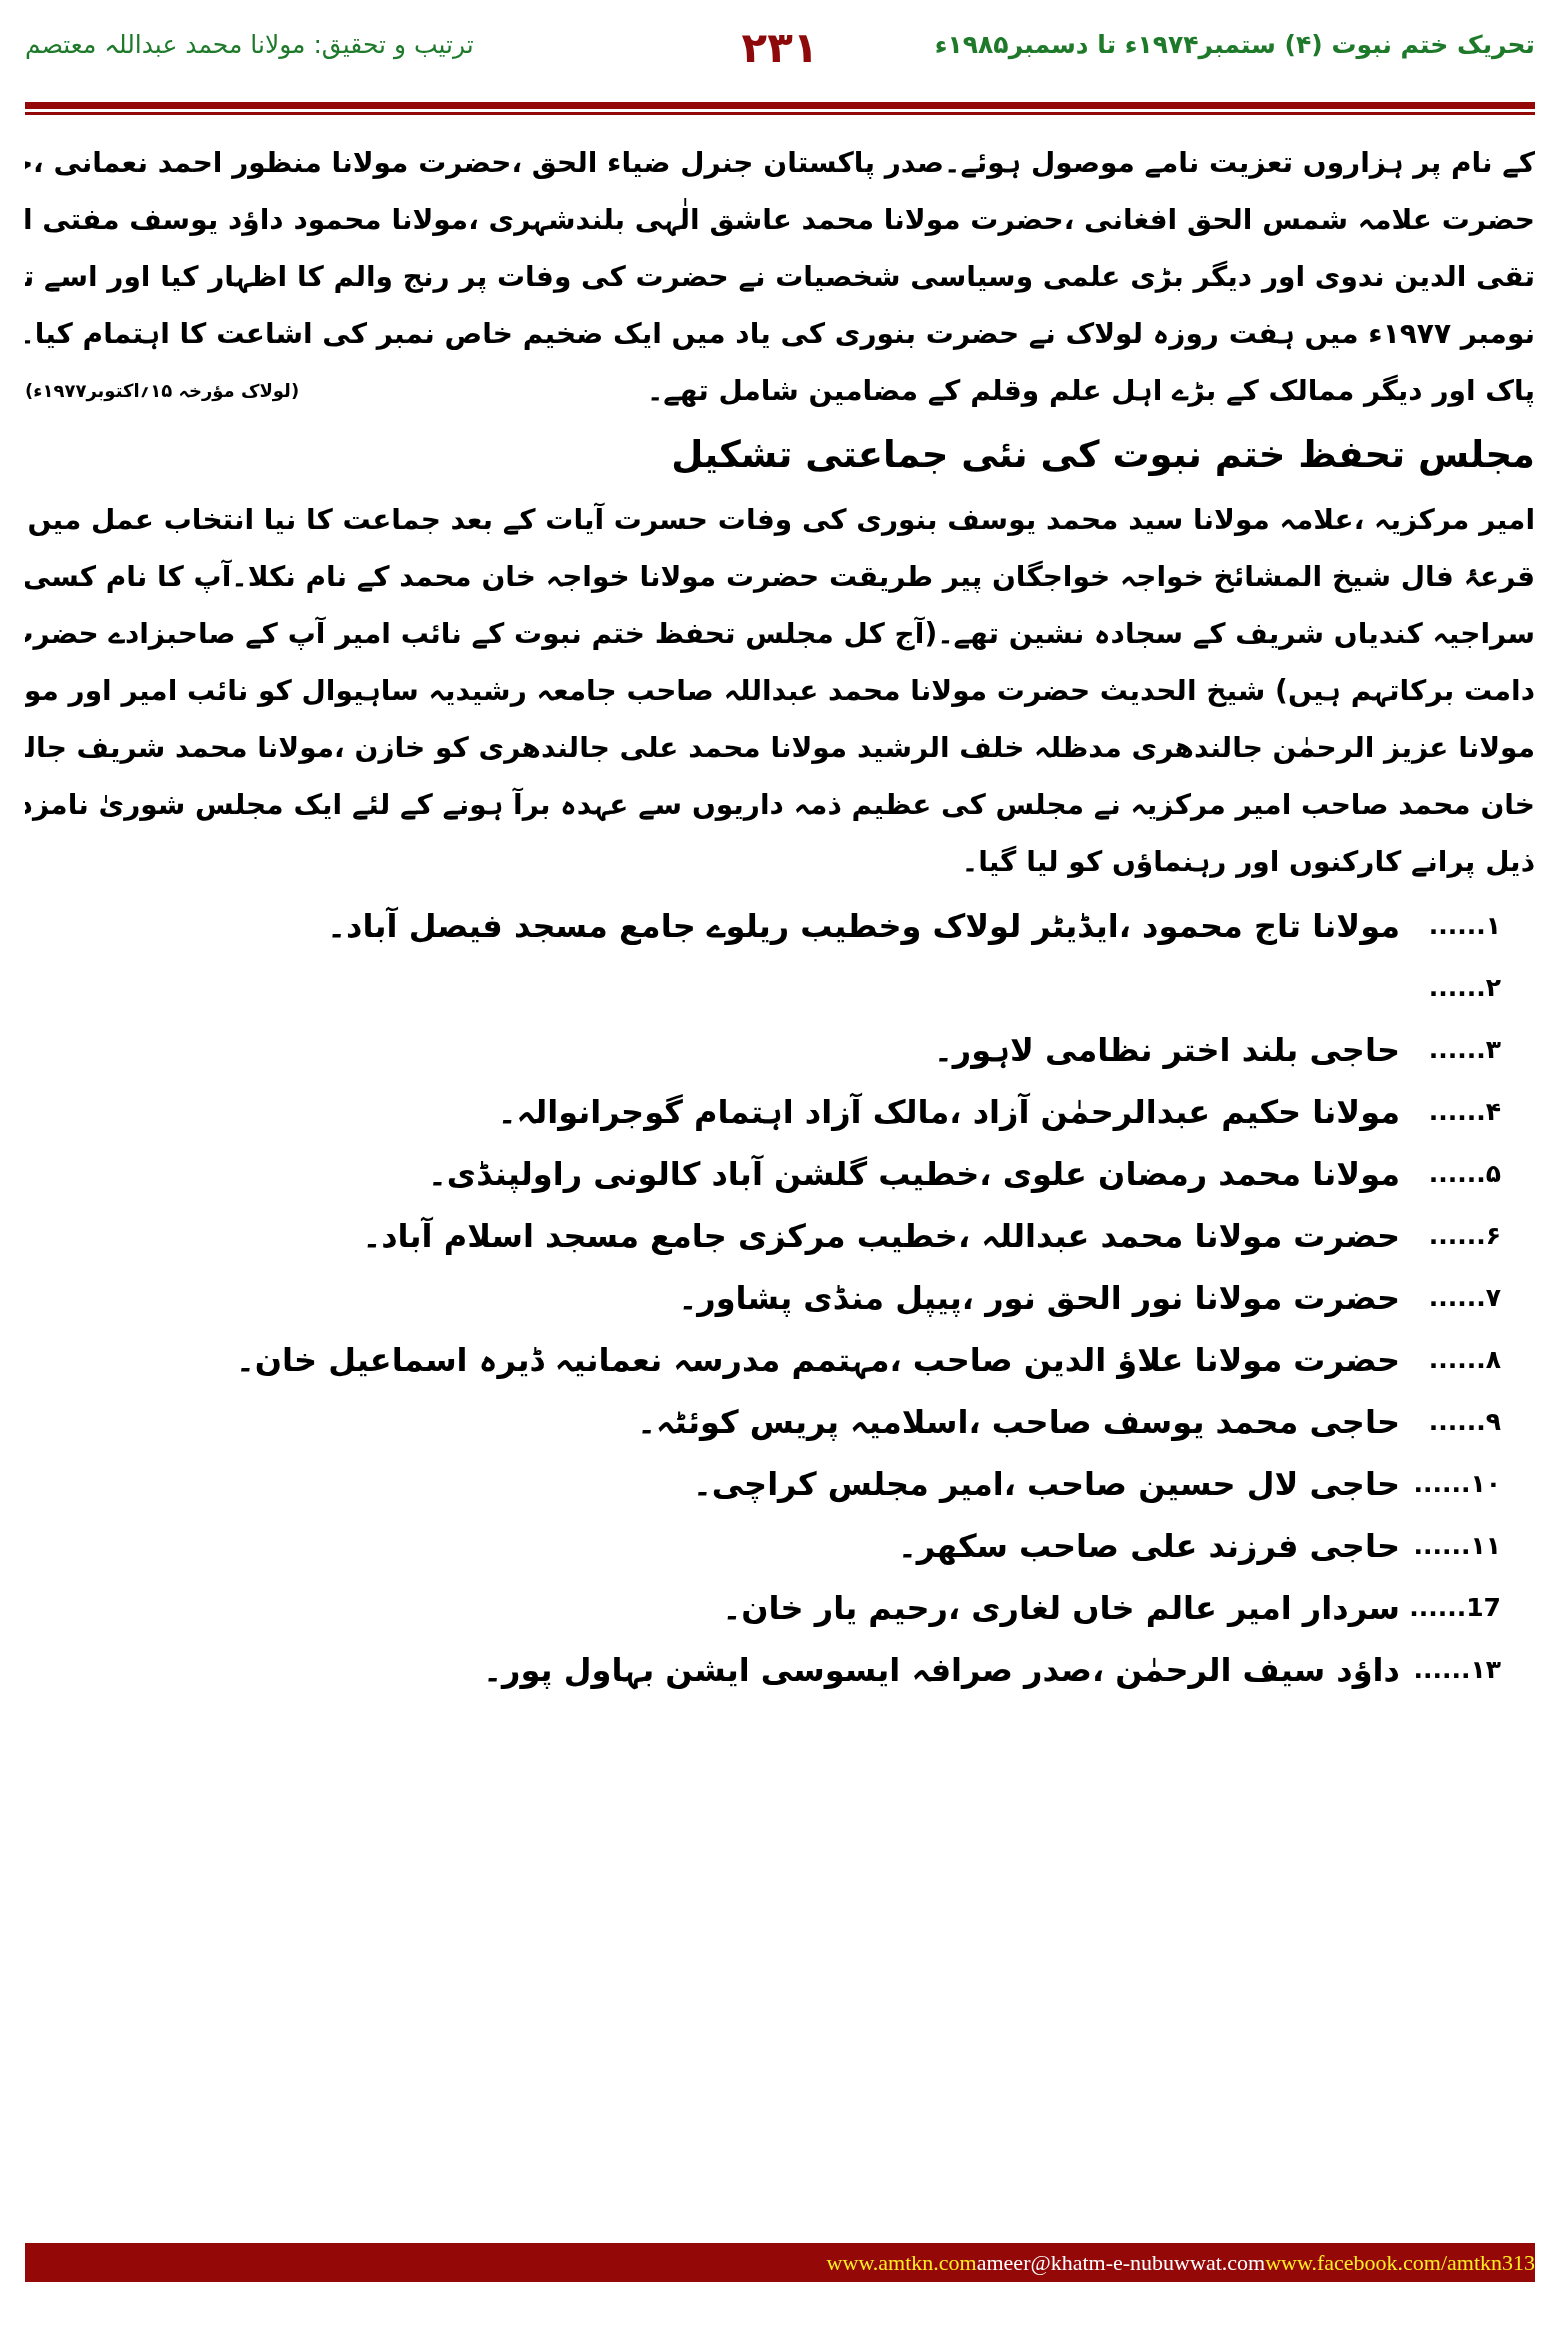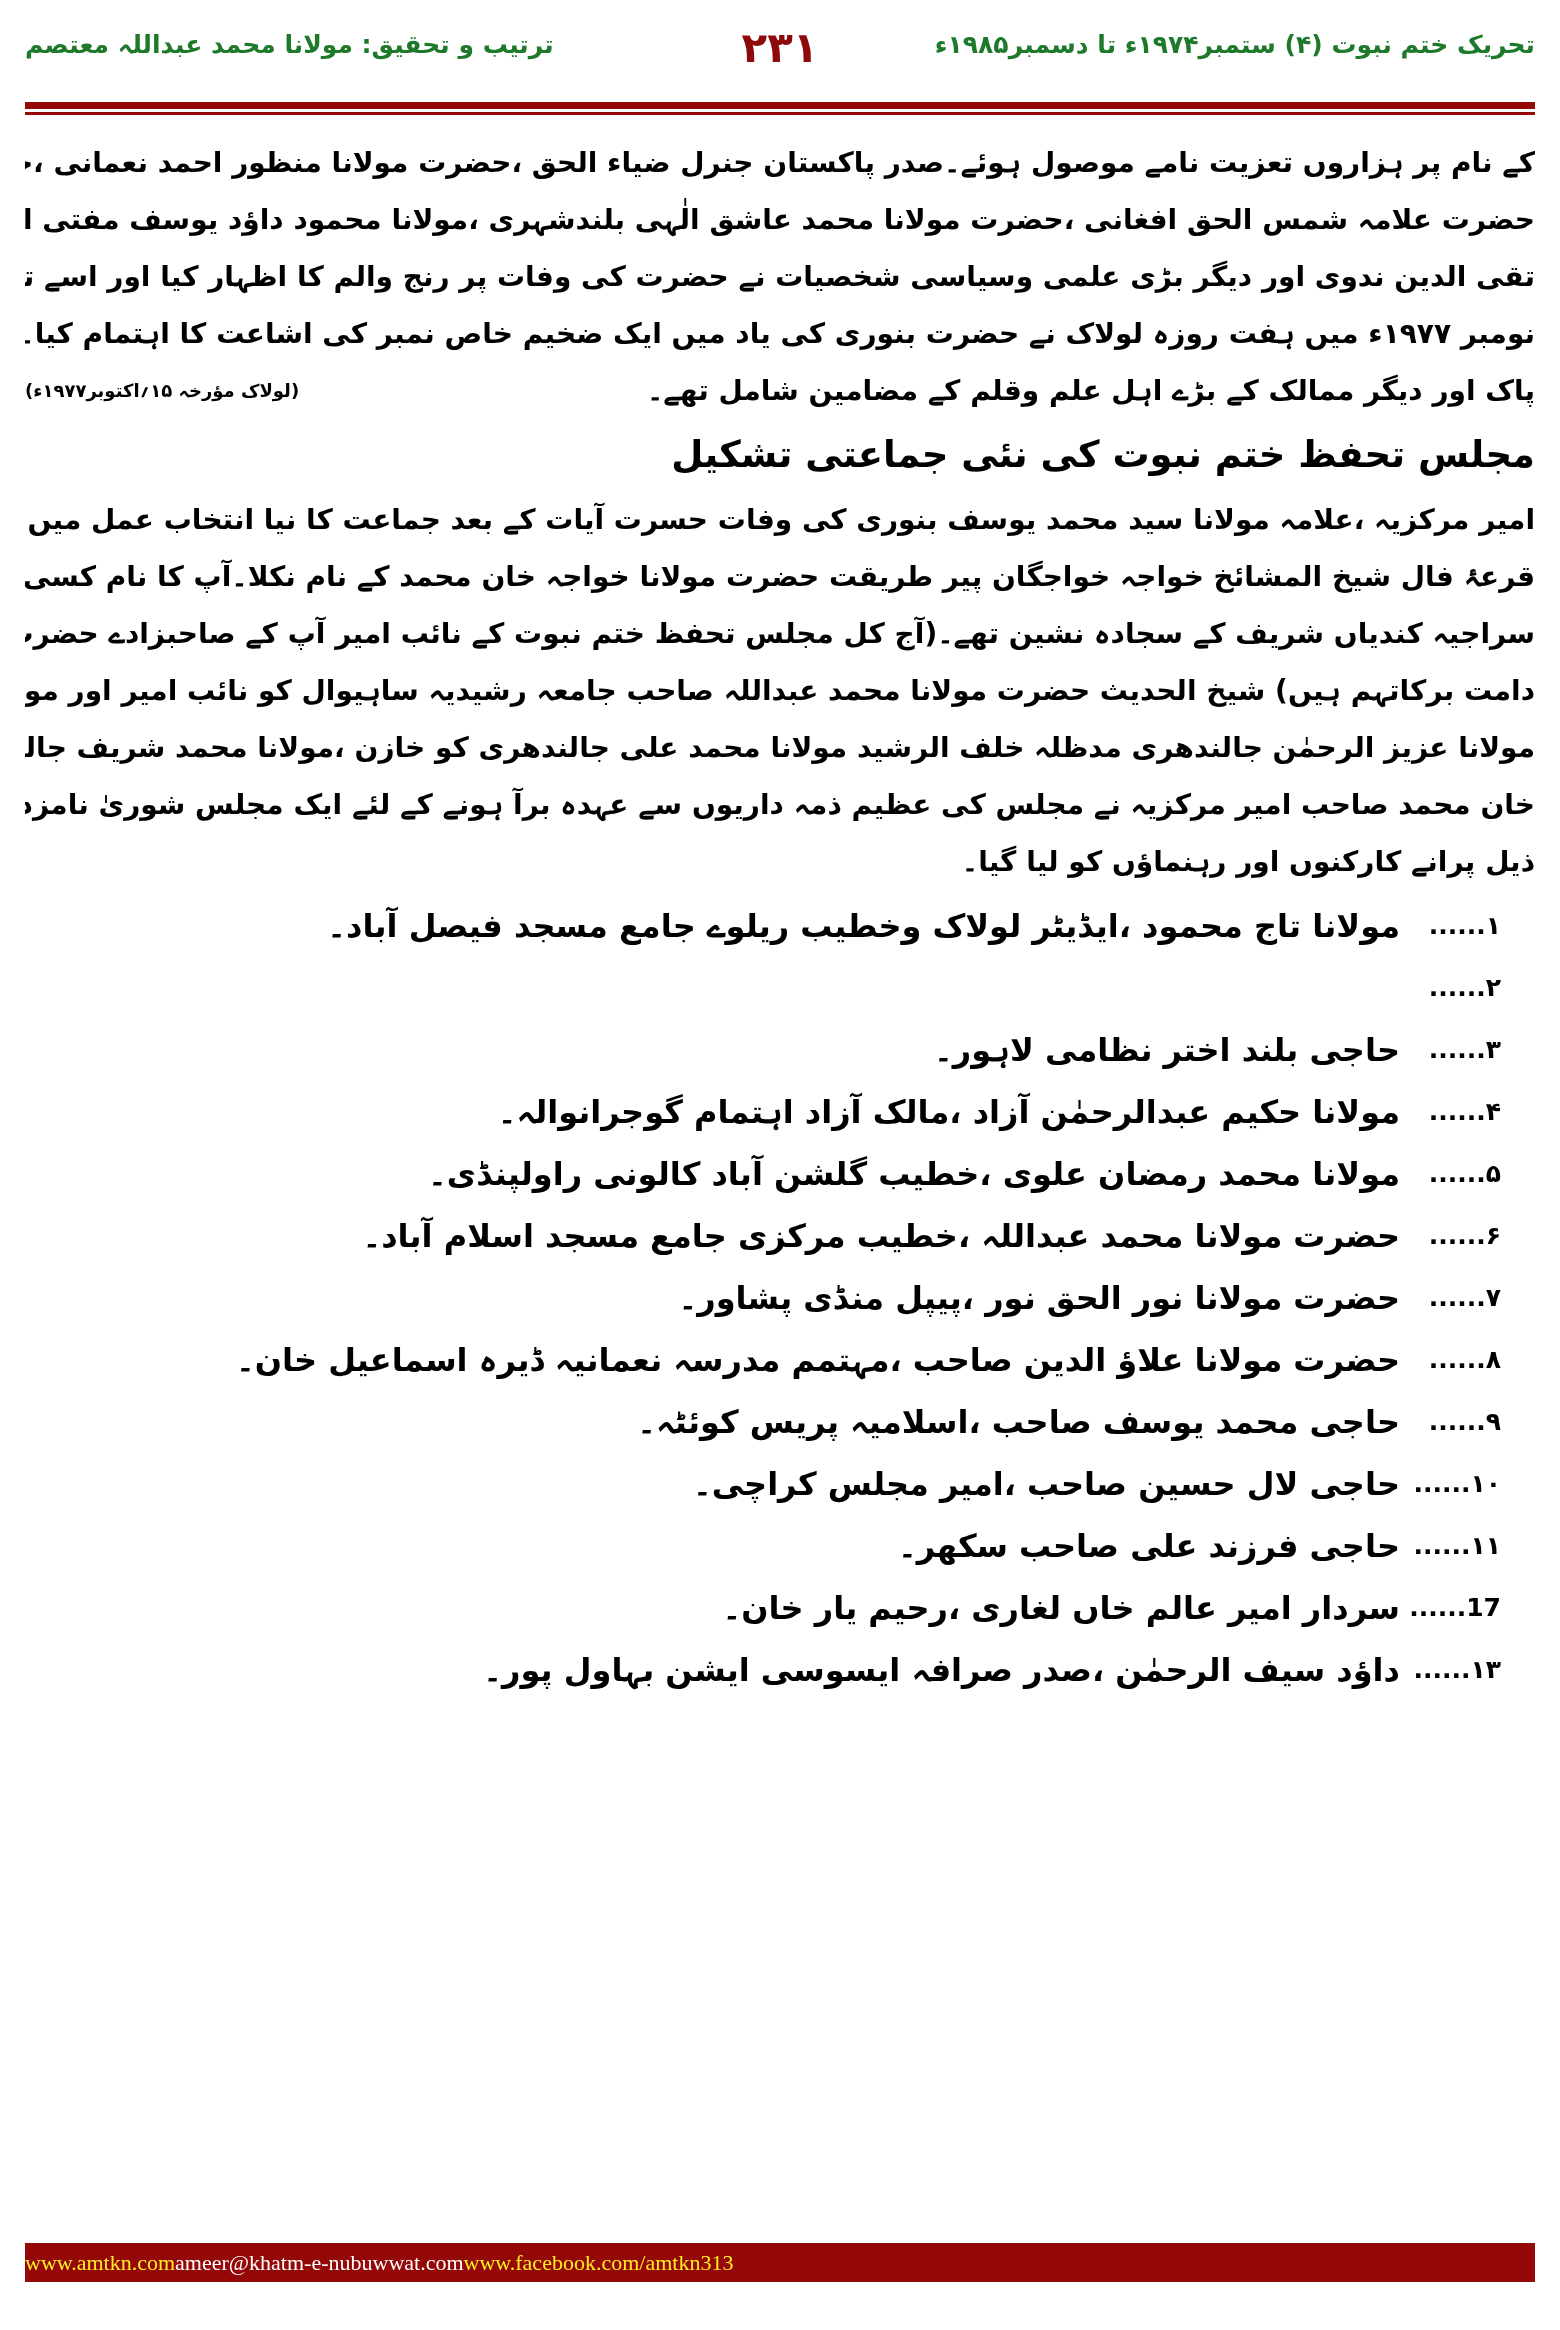--- a/index.html
+++ b/index.html
@@ -21,21 +21,21 @@
       right: 25px;
       top: 15px;
       height: 80px;
     }
     .header-left {
       position: absolute;
       left: 0;
       top: 15px;
       color: #1e7a2a;
       font-size: 25px;
-      font-weight: bold;
+      font-weight: normal;
       direction: rtl;
       white-space: nowrap;
     }
     .header-center {
       position: absolute;
       left: 50%;
       transform: translateX(-50%);
       top: 8.4px;
       color: #8e0a0a;
       font-size: 42px;
@@ -127,21 +127,21 @@
     }
     .footer {
       position: absolute;
       left: 25px;
       right: 25px;
       top: 2243px;
       height: 39px;
       background: #940808;
       display: flex;
       align-items: center;
-      justify-content: flex-start;
+      justify-content: flex-end;
       font-family: "Liberation Serif", serif;
       font-size: 22px;
     }
     .footer .yellow { color: #ffef22; }
     .footer .white { color: #ffffff; }
   </style>
 </head>
 <body>
 
 <div class="header">

